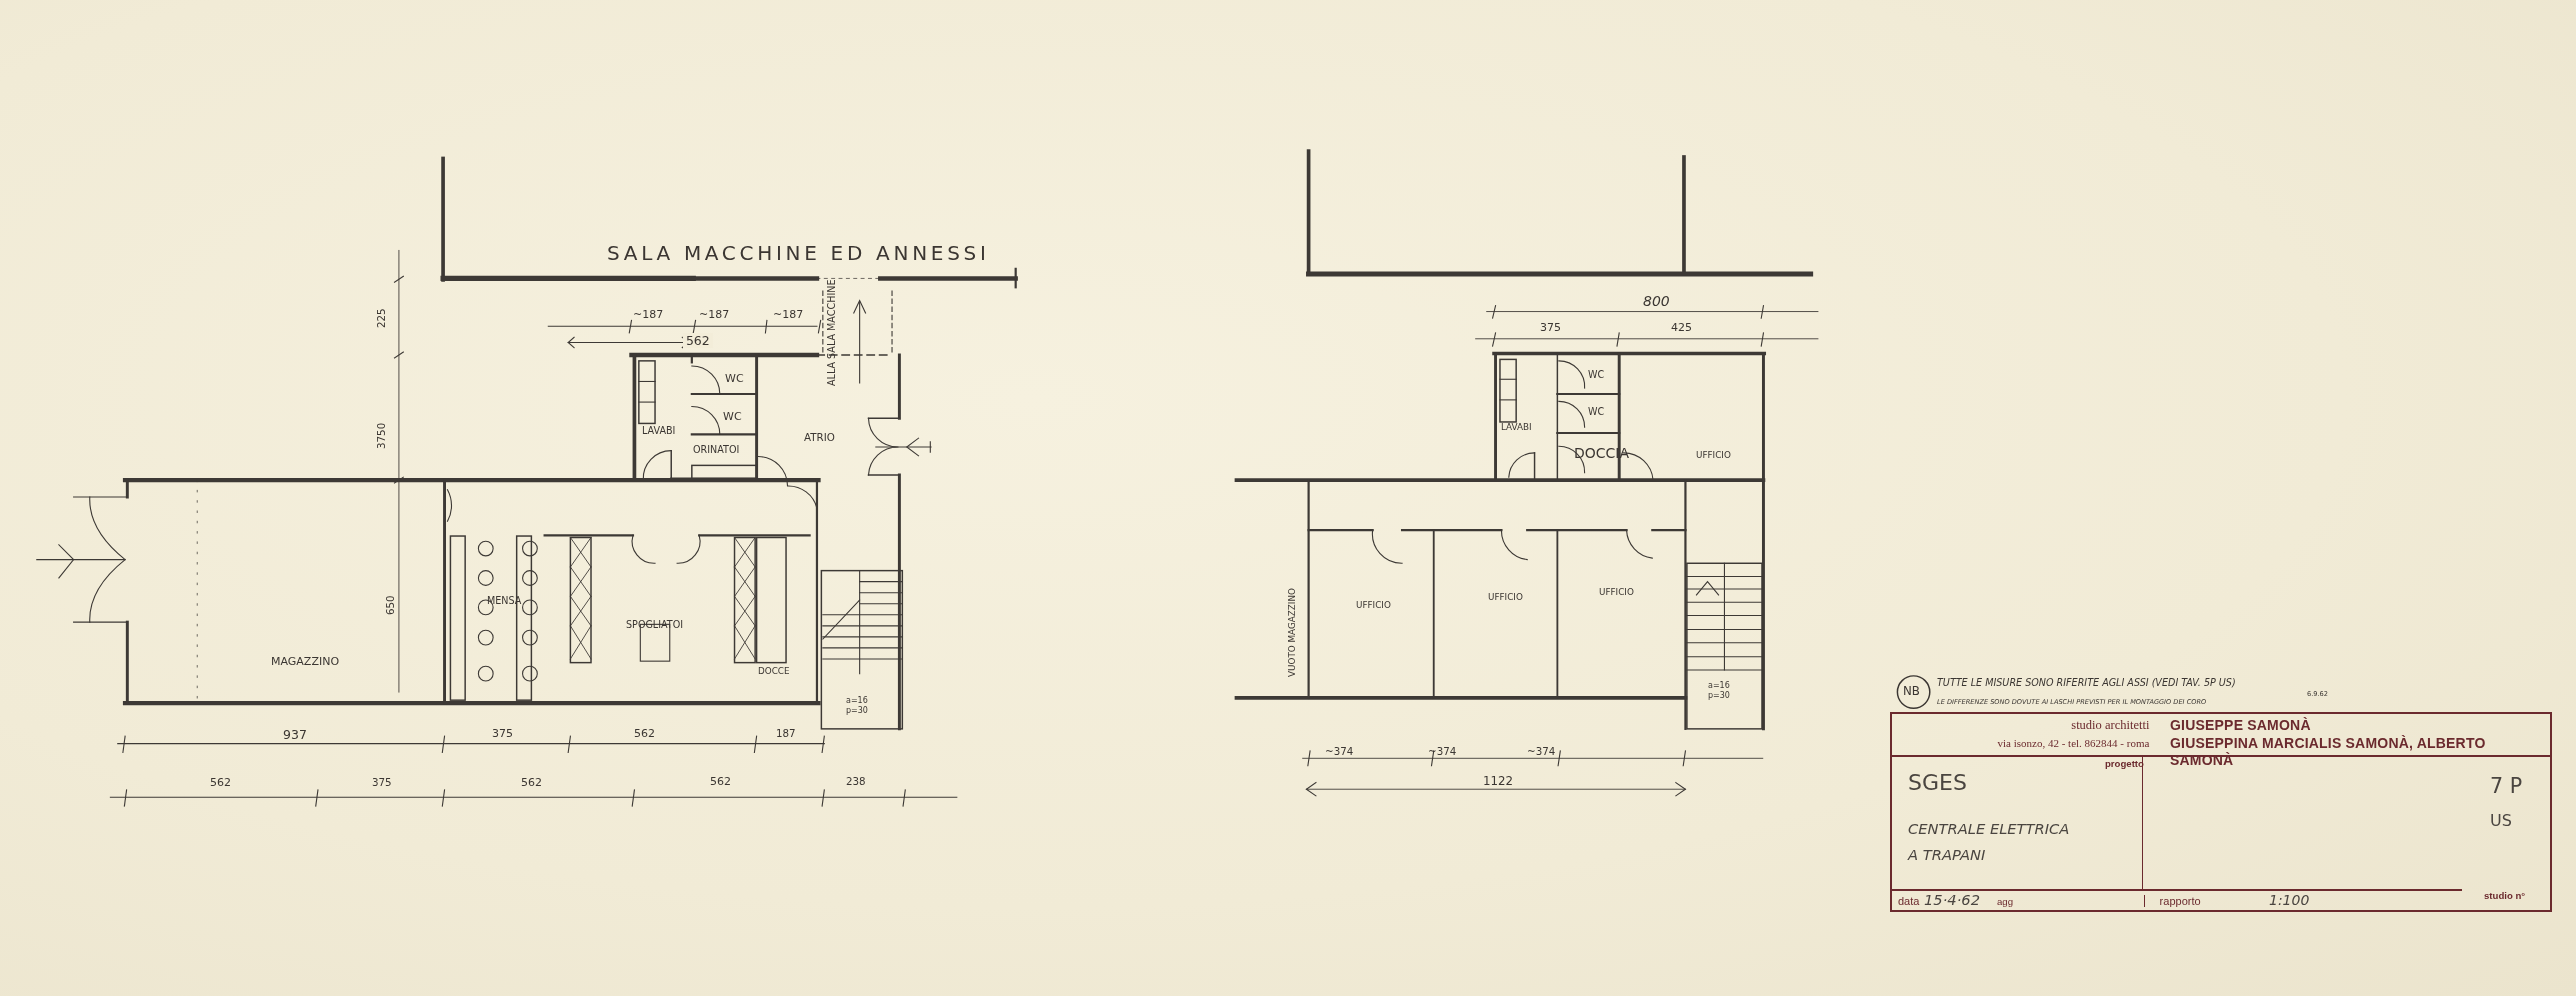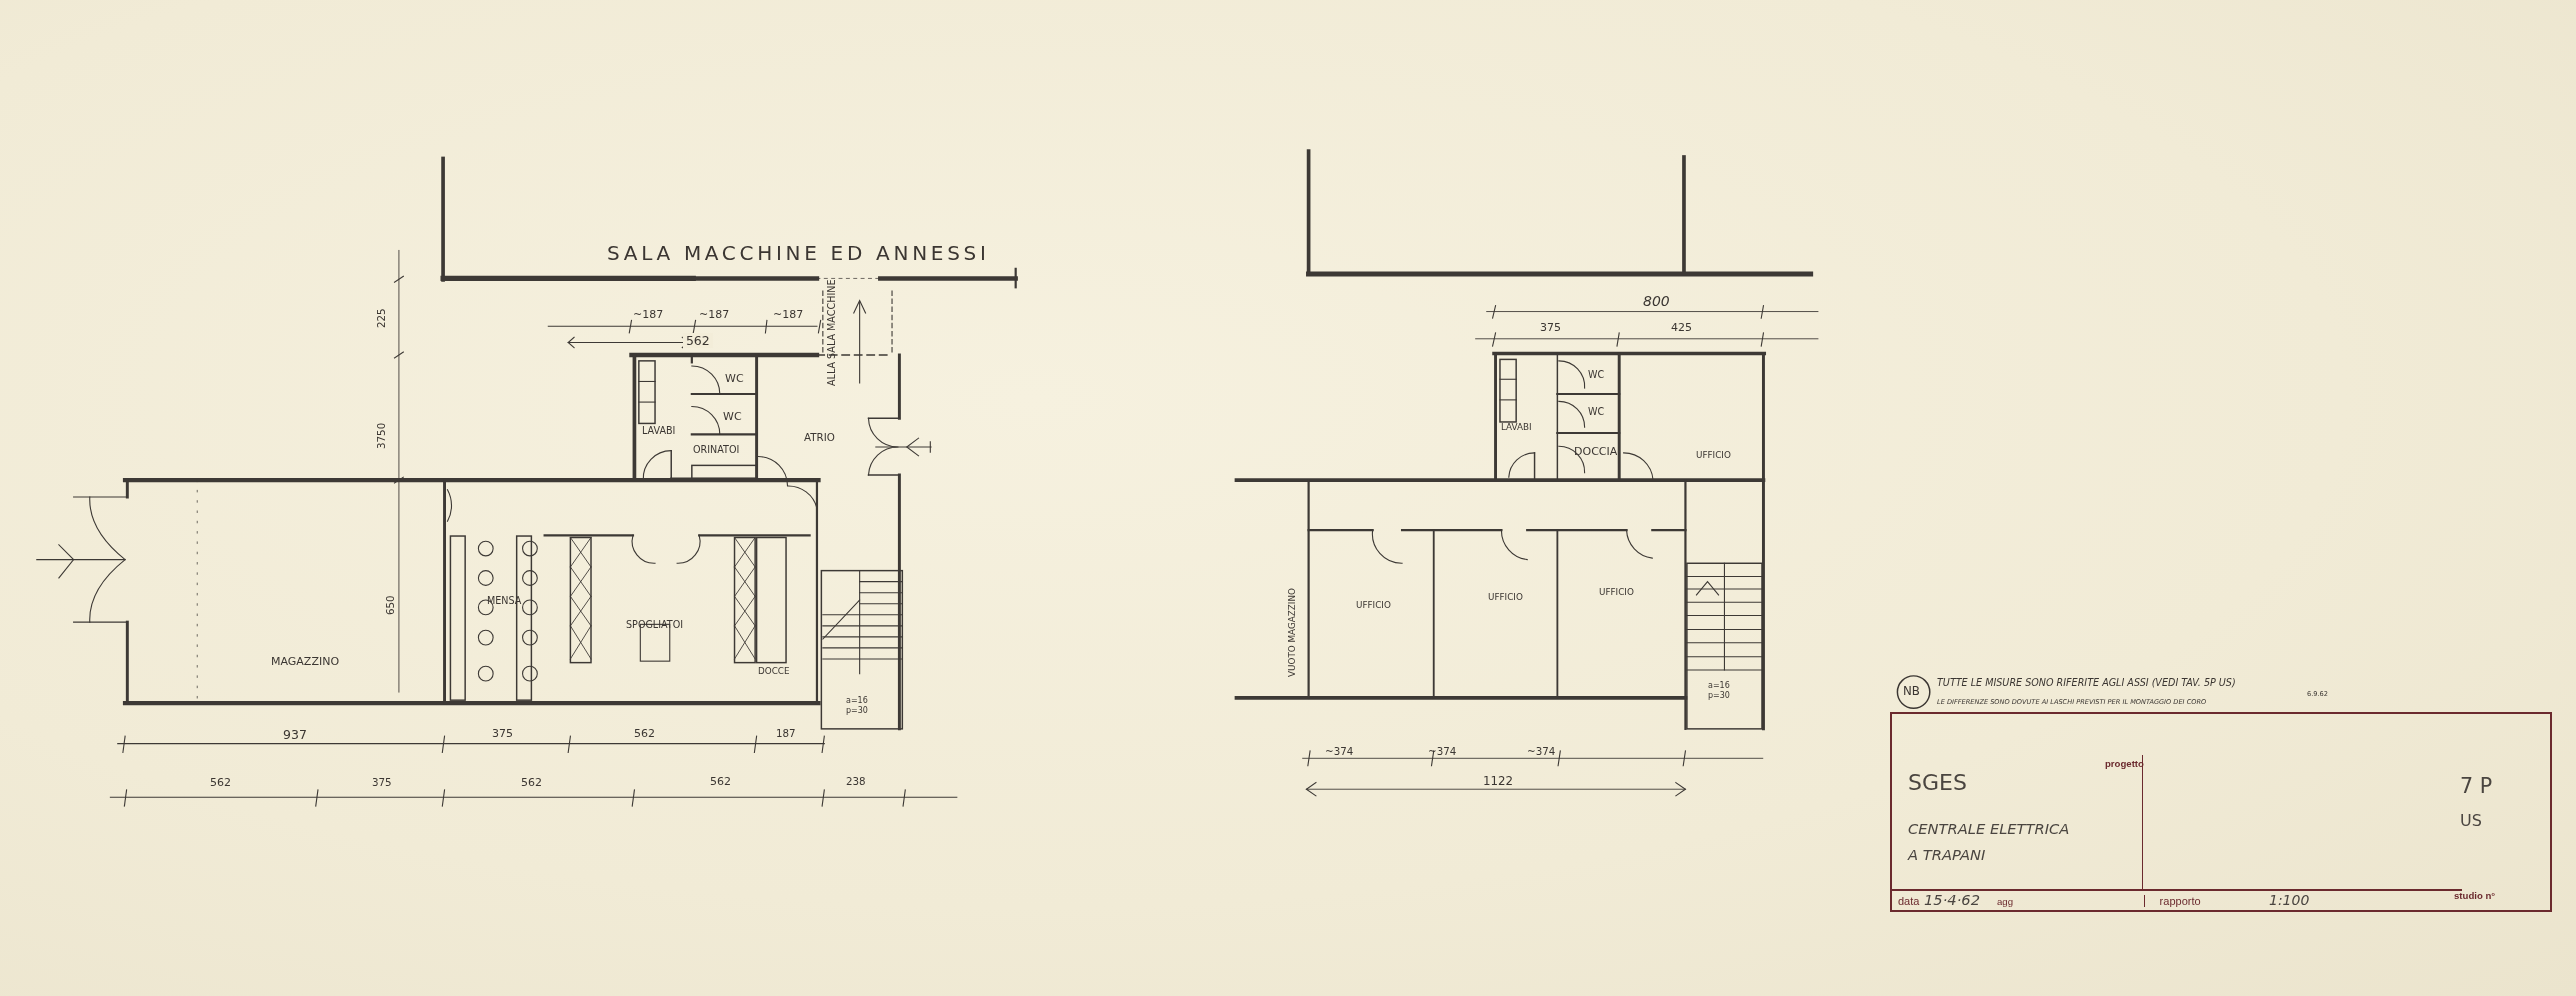--- a/index.html
+++ b/index.html
@@ -6,21 +6,21 @@
   body{width:2576px;height:997px;overflow:hidden;background:#f3edd9;position:relative;font-family:"DejaVu Sans",sans-serif;}
   .sheet{position:absolute;left:0;top:0;width:2576px;height:997px;background:radial-gradient(ellipse at 40% 40%,#f6f1df 0%,#f1ebd6 60%,#ebe4cd 100%);}
   svg.plan{position:absolute;left:0;top:0;}
   .lbl{position:absolute;color:#3b3632;font-family:"DejaVu Sans",sans-serif;white-space:nowrap;}
   .title-block{position:absolute;left:1890px;top:712px;width:662px;height:200px;border:2.2px solid #6b2a2e;box-sizing:border-box;}
   .tb-row1{position:absolute;left:0;top:0;width:100%;height:41px;border-bottom:2.2px solid #6b2a2e;}
   .tb-studio{position:absolute;left:7.4px;top:2.9px;width:250px;text-align:right;color:#6b2a2e;font-family:"Liberation Serif",serif;font-size:12.5px;line-height:17.7px;}
   .tb-arch{position:absolute;left:278px;top:2.9px;color:#6b2a2e;font-family:"Liberation Sans",sans-serif;font-weight:bold;font-size:14px;line-height:17.7px;letter-spacing:0.2px;}
   .tb-colA{position:absolute;left:0;top:41px;width:250px;height:134px;border-right:1.5px solid #6b2a2e;}
   .tb-colB{position:absolute;left:252px;top:41px;width:316px;height:134px;border-right:1.5px dashed #6b2a2e;}
-  .tb-colC{position:absolute;left:540px;top:41px;width:88px;height:177px;}
+  .tb-colC{position:absolute;left:570px;top:41px;width:88px;height:177px;}
   .tb-footer{position:absolute;left:0;top:175px;width:570px;height:20.6px;border-top:2.2px solid #6b2a2e;}
   .small-red{color:#6b2a2e;font-family:"Liberation Sans",sans-serif;font-size:10.3px;}
   .pencil{color:#4a4540;font-family:"DejaVu Sans",sans-serif;}
 </style>
 </head>
 <body>
 
 <div class="sheet"></div>
 
 <svg class="plan" width="2576" height="997" viewBox="0 0 3500 1354">
@@ -256,21 +256,21 @@
 <div class="lbl" style="left:710px;top:775px;font-size:11px;">562</div>
 <div class="lbl" style="left:846px;top:775px;font-size:10.3px;">238</div>
 
 <div class="lbl" style="left:1643px;top:293px;font-size:14px;font-style:italic;">800</div>
 <div class="lbl" style="left:1540px;top:321px;font-size:11px;">375</div>
 <div class="lbl" style="left:1671px;top:321px;font-size:11px;">425</div>
 
 <div class="lbl" style="left:1501px;top:422px;font-size:8.8px;">LAVABI</div>
 <div class="lbl" style="left:1588px;top:369px;font-size:9.6px;">WC</div>
 <div class="lbl" style="left:1588px;top:406px;font-size:9.6px;">WC</div>
-<div class="lbl" style="left:1574px;top:445px;font-size:11px;">DOCCIA</div>
+<div class="lbl" style="left:1574px;top:445px;font-size:14px;">DOCCIA</div>
 <div class="lbl" style="left:1696px;top:450px;font-size:8.8px;">UFFICIO</div>
 <div class="lbl" style="left:1356px;top:600px;font-size:8.8px;">UFFICIO</div>
 <div class="lbl" style="left:1488px;top:592px;font-size:8.8px;">UFFICIO</div>
 <div class="lbl" style="left:1599px;top:587px;font-size:8.8px;">UFFICIO</div>
 <div class="lbl" style="left:1287px;top:677px;font-size:8.8px;transform:rotate(-90deg);transform-origin:left top;">VUOTO MAGAZZINO</div>
 <div class="lbl" style="left:1708px;top:681px;font-size:8px;line-height:9.6px;">
   <div>a=16</div>
   <div>p=30</div>
 </div>
 
@@ -278,20 +278,30 @@
 <div class="lbl" style="left:1428px;top:745px;font-size:10.3px;">~374</div>
 <div class="lbl" style="left:1527px;top:745px;font-size:10.3px;">~374</div>
 <div class="lbl" style="left:1483px;top:774px;font-size:11.8px;">1122</div>
 
 <div class="lbl" style="left:1903px;top:684px;font-size:11.8px;text-align:center;">NB</div>
 <div class="lbl" style="left:1937px;top:677px;font-size:9.6px;font-style:italic;">TUTTE LE MISURE SONO RIFERITE AGLI ASSI (VEDI TAV. 5P US)</div>
 <div class="lbl" style="left:1937px;top:698px;font-size:6.6px;font-style:italic;">LE DIFFERENZE SONO DOVUTE AI LASCHI PREVISTI PER IL MONTAGGIO DEI CORO</div>
 <div class="lbl" style="left:2307px;top:690px;font-size:6.6px;">6.9.62</div>
 
 <div class="title-block">
+  <div class="tb-row1">
+    <div class="tb-studio">
+      <div>studio architetti</div>
+      <div style="font-size:11px;">via isonzo, 42 - tel. 862844 - roma</div>
+    </div>
+    <div class="tb-arch">
+      <div>GIUSEPPE SAMONÀ</div>
+      <div>GIUSEPPINA MARCIALIS SAMONÀ, ALBERTO SAMONÀ</div>
+    </div>
+  </div>
   <div class="tb-colA">
     <div class="small-red" style="position:absolute;left:213px;top:2.9px;font-weight:bold;font-size:9.6px;">progetto</div>
     <div class="pencil" style="position:absolute;left:16px;top:14.7px;font-size:22px;">SGES</div>
     <div class="pencil" style="position:absolute;left:16px;top:65px;font-size:14.7px;font-style:italic;">CENTRALE ELETTRICA</div>
     <div class="pencil" style="position:absolute;left:16px;top:91px;font-size:14.7px;font-style:italic;">A TRAPANI</div>
   </div>
   <div class="tb-colC">
     <div class="pencil" style="position:absolute;left:28px;top:19px;font-size:20.6px;">7 P</div>
     <div class="pencil" style="position:absolute;left:28px;top:56px;font-size:16px;">US</div>
     <div class="small-red" style="position:absolute;left:22px;top:135px;font-weight:bold;font-size:9.6px;">studio n°</div>

